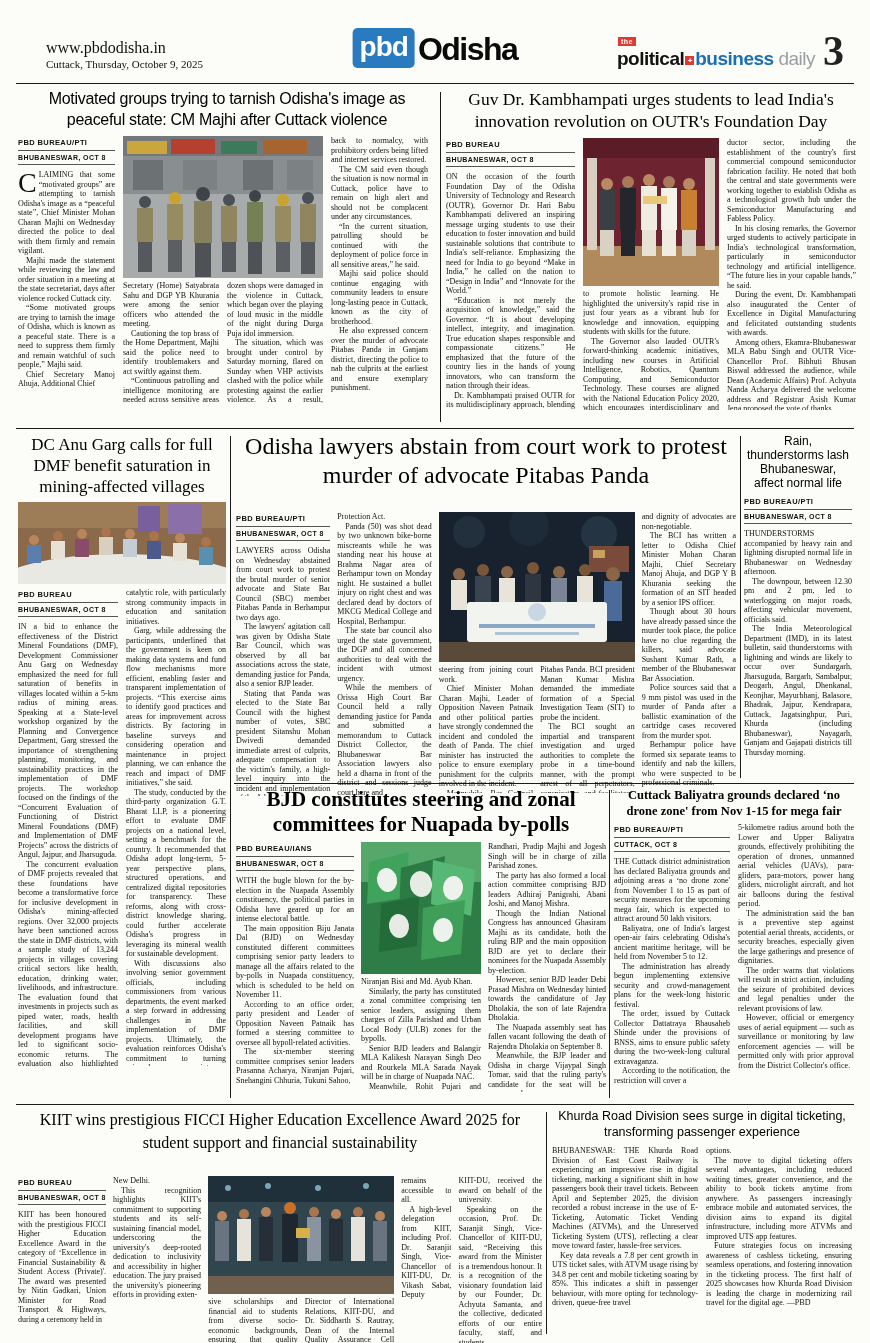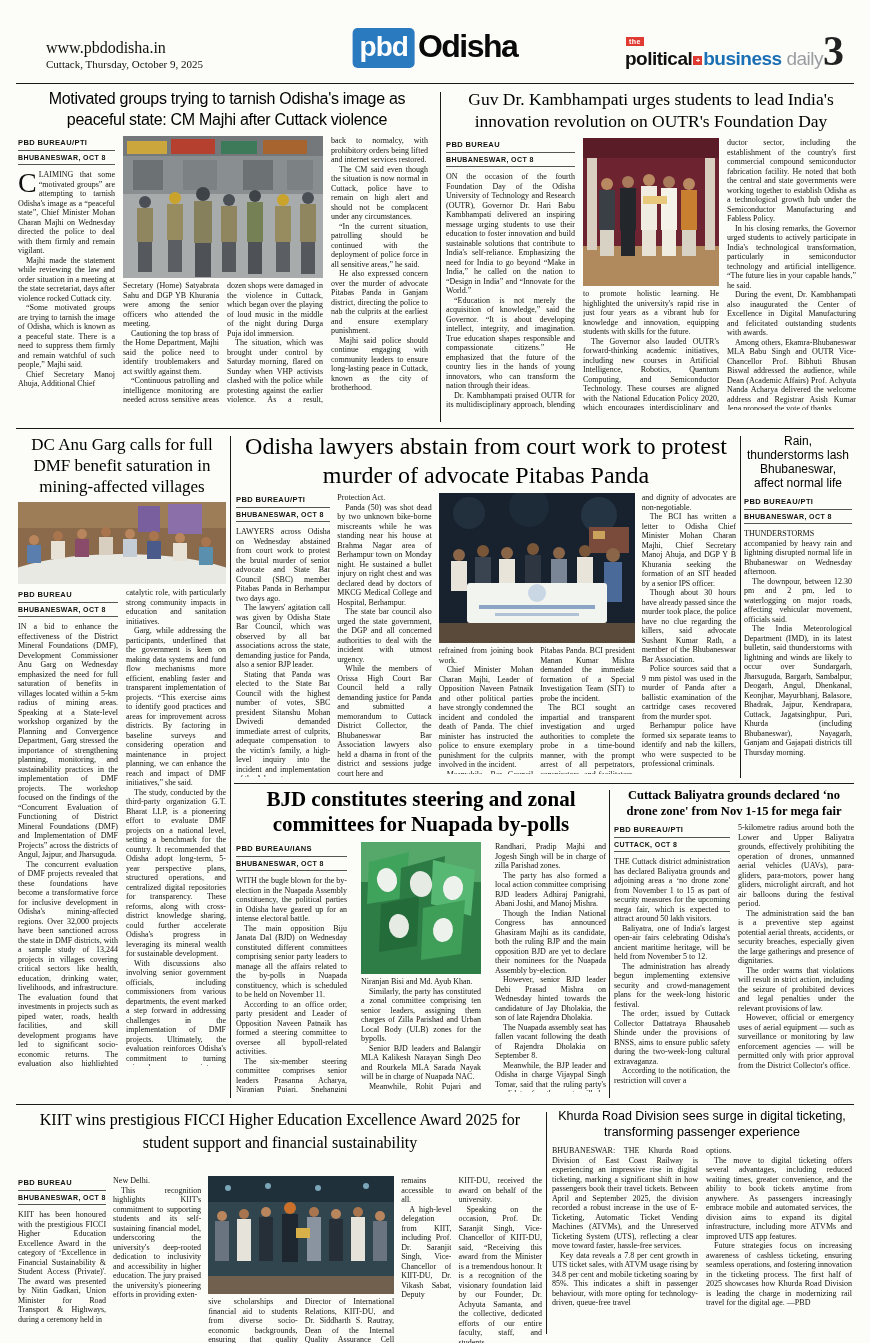--- a/index.html
+++ b/index.html
@@ -6,24 +6,24 @@
   html,body{background:#d9d9d4}
   .page{position:relative;width:870px;height:1343px;margin:0 auto;background:#fcfcf8;color:#111;
         font-family:"Liberation Serif",serif;overflow:hidden}
   
   .rule-h{position:absolute;height:1px;background:#1a1a1a}
   .rule-v{position:absolute;width:1px;background:#1a1a1a}
   
   .hd-left{position:absolute;left:46px;top:38px;line-height:1.25}
   .hd-web{font-size:16px}
   .hd-date{font-size:11px}
-  .hd-logo{position:absolute;left:50%;top:28px;transform:translateX(-50%);display:flex;align-items:flex-start;gap:3px}
+  .hd-logo{position:absolute;left:50%;top:28px;transform:translateX(-50%);display:flex;align-items:flex-end;gap:3px}
   .logo-box{background:#2a7ac0;color:#fff;font:bold 28px "Liberation Sans",sans-serif;padding:3px 7px 5px;border-radius:5px;letter-spacing:-1px}
   .logo-rest{font:bold 32px "Liberation Sans",sans-serif;letter-spacing:-1.5px;color:#0a0a0a}
-  .hd-brand{position:absolute;right:26px;top:34px;display:flex;align-items:flex-end;}
+  .hd-brand{position:absolute;right:26px;top:34px;display:flex;align-items:flex-end;gap:8px}
   .brand-words{position:relative;font:bold 19px "Liberation Sans",sans-serif;letter-spacing:-.5px;padding-top:11px;white-space:nowrap}
   .the-box{position:absolute;top:0;left:1px;background:#e03b33;color:#fff;font:bold 7px "Liberation Sans",sans-serif;padding:1px 3px;letter-spacing:.5px}
   .w-pol{color:#111}
   .plus-box{display:inline-block;width:9px;height:9px;background:#e03b33;color:#fff;font:bold 8px/9px "Liberation Sans",sans-serif;text-align:center;vertical-align:2px;margin:0 1px}
   .w-biz{color:#1a6fb5}
   .w-daily{color:#9a9ea3;font-weight:normal}
   .page-num{font:bold 42px/0.85 "Liberation Serif",serif;color:#222}
   
   .art{position:absolute}
   .hl{text-align:center;color:#000;font-weight:normal}
@@ -46,21 +46,21 @@
   
   .art-guv{left:446px;top:88px;width:410px;height:338px}
   .art-guv .hl{font-size:17.5px;line-height:22px;margin-bottom:6px}
   .art-guv .body{height:272px}
   
   .art-dmf{left:18px;top:434px;width:208px;height:664px}
   .art-dmf .hl{font-size:17px;line-height:21px;margin-bottom:5px}
   .art-dmf .body{height:478px;margin-top:4px}
   
   .art-law{left:236px;top:432px;width:500px;height:348px}
-  .art-law .hl{font-size:24px;line-height:29px;margin-bottom:3px}
+  .art-law .hl{font-size:24px;line-height:29px;margin-bottom:22px}
   .art-law .body{height:284px}
   
   .art-rain{left:744px;top:434px;width:108px;height:346px}
   .art-rain .hl{font-size:12px;line-height:14px;margin-bottom:5px}
   .art-rain .col{height:262px}
   
   .art-bjd{left:236px;top:787px;width:370px;height:311px}
   .art-bjd .hl{font-weight:bold;font-size:21px;line-height:25px;margin-bottom:5px}
   .art-bjd .body{height:250px}
   
@@ -166,22 +166,22 @@
           <div class="col" style="width:96px;height:124px">
               <p>dozen shops were damaged in the violence in Cuttack, which began over the playing of loud music in the middle of the night during Durga Puja idol immersion.</p>
               <p>The situation, which was brought under control by Saturday morning, flared on Sunday when VHP activists clashed with the police while protesting against the earlier violence. As a result, prohibitory orders were imposed, and the internet was suspended in the city.</p>
             </div>
         </div>
       </div>
       <div class="col" style="width:97px">
           <p>back to normalcy, with prohibitory orders being lifted and internet services restored.</p>
           <p>The CM said even though the situation is now normal in Cuttack, police have to remain on high alert and should not be complacent under any circumstances.</p>
           <p>“In the current situation, patrolling should be continued with the deployment of police force in all sensitive areas,” he said.</p>
+          <p>Majhi said police should continue engaging with community leaders to ensure long-lasting peace in Cuttack, known as the city of brotherhood.</p>
           <p>He also expressed concern over the murder of advocate Pitabas Panda in Ganjam district, directing the police to nab the culprits at the earliest and ensure exemplary punishment.</p>
-          <p>Majhi said police should continue engaging with community leaders to ensure long-lasting peace in Cuttack, known as the city of brotherhood.</p>
         </div>
     </div>
   </section>
 
   <section class="art art-guv">
     <h1 class="hl">Guv Dr. Kambhampati urges students to lead India's innovation revolution on OUTR's Foundation Day</h1>
     <div class="body cols">
       <div class="stack" style="width:132px">
         <div class="by">PBD BUREAU</div>
         <div class="pl">BHUBANESWAR, OCT 8</div>
@@ -319,21 +319,21 @@
               <rect x="165" y="69" width="18" height="40" fill="#4a6a9a"></rect>
           </g>
           <rect x="28" y="90" width="140" height="40" rx="3" fill="#f2f4f0"></rect>
           <circle cx="98" cy="100" r="9" fill="#c9d6e4"></circle>
           <rect x="40" y="112" width="116" height="4" fill="#8aa6c4"></rect>
           <rect x="56" y="120" width="84" height="3" fill="#b0c2d4"></rect>
           <rect x="0" y="130" width="196" height="20" fill="#5a4a3a"></rect>
         </svg>
         <div class="cols subcols" style="gap:7px">
           <div class="col" style="width:95px;height:128px">
-              <p>refrained from joining book work.</p>
+              <p>steering from joining court work.</p>
               <p>Chief Minister Mohan Charan Majhi, Leader of Opposition Naveen Patnaik and other political parties have strongly condemned the incident and condoled the death of Panda. The chief minister has instructed the police to ensure exemplary punishment for the culprits involved in the incident.</p>
               <p>Meanwhile, Bar Council of India (BCI) has also expressed deep concern over the murder of</p>
             </div>
           <div class="col" style="width:94px;height:128px">
               <p>Pitabas Panda. BCI president Manan Kumar Mishra demanded the immediate formation of a Special Investigation Team (SIT) to probe the incident.</p>
               <p>The BCI sought an impartial and transparent investigation and urged authorities to complete the probe in a time-bound manner, with the prompt arrest of all perpetrators, conspirators, and facilitators, and recovery of weapons and digital evidence related to the crime.</p>
             </div>
         </div>
       </div>
       <div class="col" style="width:95px">
@@ -352,21 +352,21 @@
     <div class="pl">BHUBANESWAR, OCT 8</div>
     <div class="col">
         <p>THUNDERSTORMS accompanied by heavy rain and lightning disrupted normal life in Bhubaneswar on Wednesday afternoon.</p>
         <p>The downpour, between 12.30 pm and 2 pm, led to waterlogging on major roads, affecting vehicular movement, officials said.</p>
         <p>The India Meteorological Department (IMD), in its latest bulletin, said thunderstorms with lightning and winds are likely to occur over Sundargarh, Jharsuguda, Bargarh, Sambalpur, Deogarh, Angul, Dhenkanal, Keonjhar, Mayurbhanj, Balasore, Bhadrak, Jajpur, Kendrapara, Cuttack, Jagatsinghpur, Puri, Khurda (including Bhubaneswar), Nayagarh, Ganjam and Gajapati districts till Thursday morning.</p>
       </div>
   </section>
 
   <section class="art art-bjd">
     <h1 class="hl">BJD constitutes steering and zonal committees for Nuapada by-polls</h1>
-    <div class="body cols" style="gap:14px">
+    <div class="body cols" style="gap:7px">
       <div class="stack" style="width:120px">
         <div class="by">PBD BUREAU/IANS</div>
         <div class="pl">BHUBANESWAR, OCT 8</div>
         <div class="col">
             <p>WITH the bugle blown for the by-election in the Nuapada Assembly constituency, the political parties in Odisha have geared up for an intense electoral battle.</p>
             <p>The main opposition Biju Janata Dal (BJD) on Wednesday constituted different committees comprising senior party leaders to manage all the affairs related to the by-polls in Nuapada constituency, which is scheduled to be held on November 11.</p>
             <p>According to an office order, party president and Leader of Opposition Naveen Patnaik has formed a steering committee to oversee all bypoll-related activities.</p>
             <p>The six-member steering committee comprises senior leaders Prasanna Acharya, Niranjan Pujari, Snehangini Chhuria, Tukuni Sahoo,</p>
           </div>
       </div>

